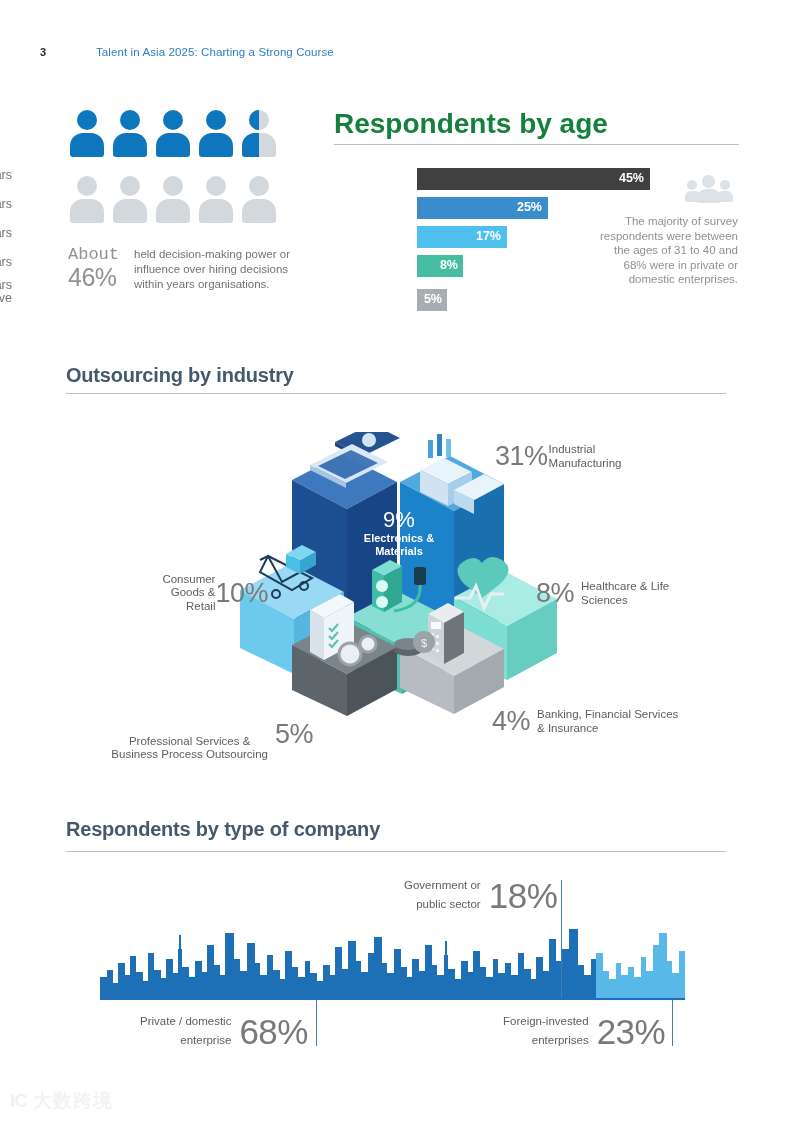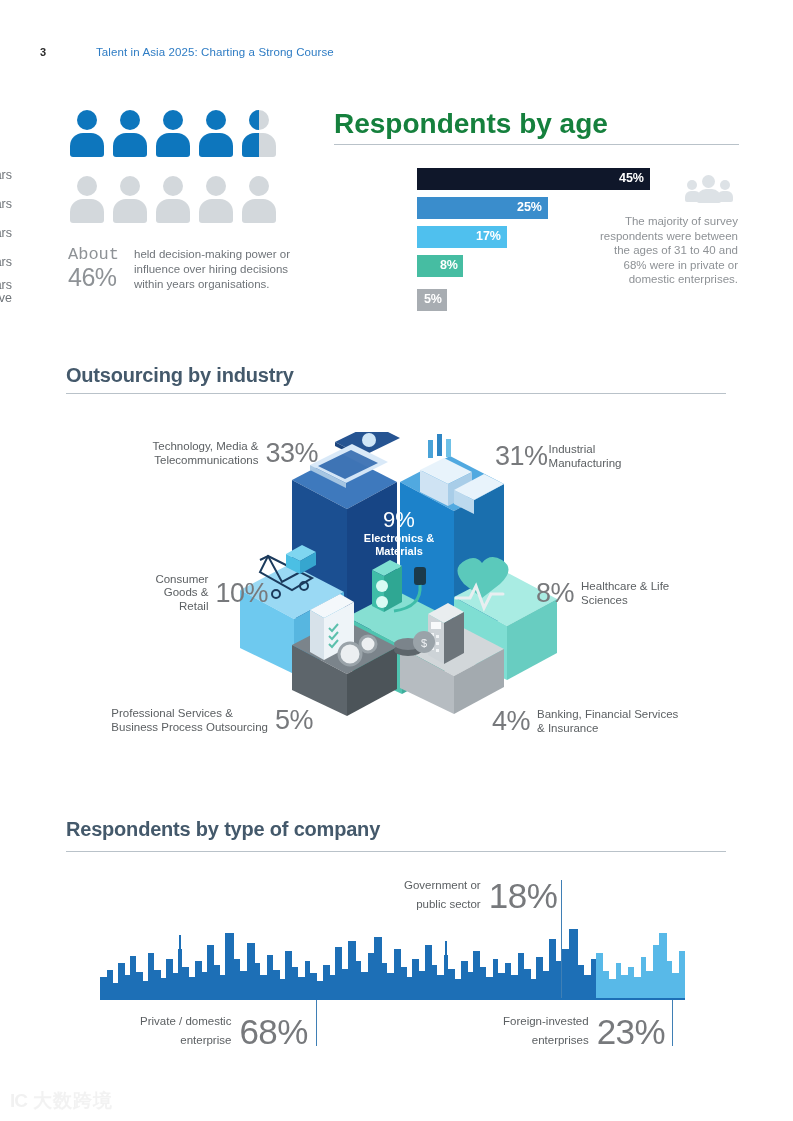--- a/index.html
+++ b/index.html
@@ -64,25 +64,25 @@
   .ind-rule{left:66px;top:393px;width:660px;}
   .iso{position:absolute;left:232px;top:432px;width:330px;height:310px;}
 
   .lbl-ind{position:absolute;color:#77797c;}
   .lbl-ind .pc{font-size:27px;line-height:27px;color:#77797c;letter-spacing:-.5px;}
   .lbl-ind .nm{font-size:11.5px;line-height:13.4px;color:#5c6063;}
 
   .l-tmt{left:133px;top:440px;width:185px;display:flex;align-items:center;justify-content:flex-end;gap:7px;}
   .l-tmt .nm{text-align:right;}
   .l-ind{left:495px;top:443px;width:200px;display:flex;align-items:center;gap:1px;}
-  .l-cgr{left:140px;top:573px;width:128px;display:flex;align-items:center;justify-content:flex-start;gap:7px;}
+  .l-cgr{left:140px;top:573px;width:128px;display:flex;align-items:center;justify-content:flex-start;}
   .l-cgr .nm{text-align:right;}
   .l-hls{left:536px;top:580px;width:190px;display:flex;align-items:center;gap:7px;}
   .l-ps{left:98px;top:707px;width:215px;display:flex;align-items:center;justify-content:flex-end;gap:7px;}
-  .l-ps .nm{text-align:left;}
+  .l-ps .nm{text-align:center;margin-top:28px;}
   .l-bfs{left:492px;top:708px;width:220px;display:flex;align-items:center;gap:7px;}
 
   .center-lbl{position:absolute;left:344px;top:508px;width:110px;text-align:center;color:#fff;}
   .center-lbl .pc{font-size:22px;line-height:24px;display:block;}
   .center-lbl .nm{font-size:11px;line-height:13px;display:block;font-weight:bold;}
 
   
   .co-title{left:66px;top:818px;}
   .co-rule{left:66px;top:851px;width:660px;}
   .sky{position:absolute;left:100px;top:915px;width:585px;height:85px;}
@@ -170,21 +170,21 @@
     </div>
     <div class="txt">held decision-making power or influence over hiring decisions within years organisations.</div>
   </div>
 
   <div class="age-wrap">
     <div class="age-title">Respondents by age</div>
     <div class="age-rule"></div>
 
     <div class="barrow" style="top:60px;">
       <span class="lbl">31-35 years</span>
-      <div class="bar" style="width:233px;background:#0f172a;">
+      <div class="bar" style="width:233px;background:#404040;">
         <span class="val">45%</span>
       </div>
     </div>
     <div class="barrow" style="top:89px;">
       <span class="lbl">36-40 years</span>
       <div class="bar" style="width:131px;background:#3a8dcc;">
         <span class="val">25%</span>
       </div>
     </div>
     <div class="barrow" style="top:118px;">
@@ -343,24 +343,20 @@
       <text x="192" y="215" font-size="11" fill="#f0f3f5" text-anchor="middle" font-family="Liberation Sans, sans-serif">$</text>
     </g>
   </svg>
 
   <div class="center-lbl">
     <span class="pc">9%</span>
     <span class="nm">Electronics &amp;</span>
     <span class="nm">Materials</span>
   </div>
 
-  <div class="lbl-ind l-tmt">
-    <span class="nm">Technology, Media &amp;<br>Telecommunications</span>
-    <span class="pc">33%</span>
-  </div>
   <div class="lbl-ind l-ind">
     <span class="pc">31%</span>
     <span class="nm">Industrial<br>Manufacturing</span>
   </div>
   <div class="lbl-ind l-cgr">
     <span class="nm">Consumer<br>Goods &amp; Retail</span>
     <span class="pc">10%</span>
   </div>
   <div class="lbl-ind l-hls">
     <span class="pc">8%</span>

